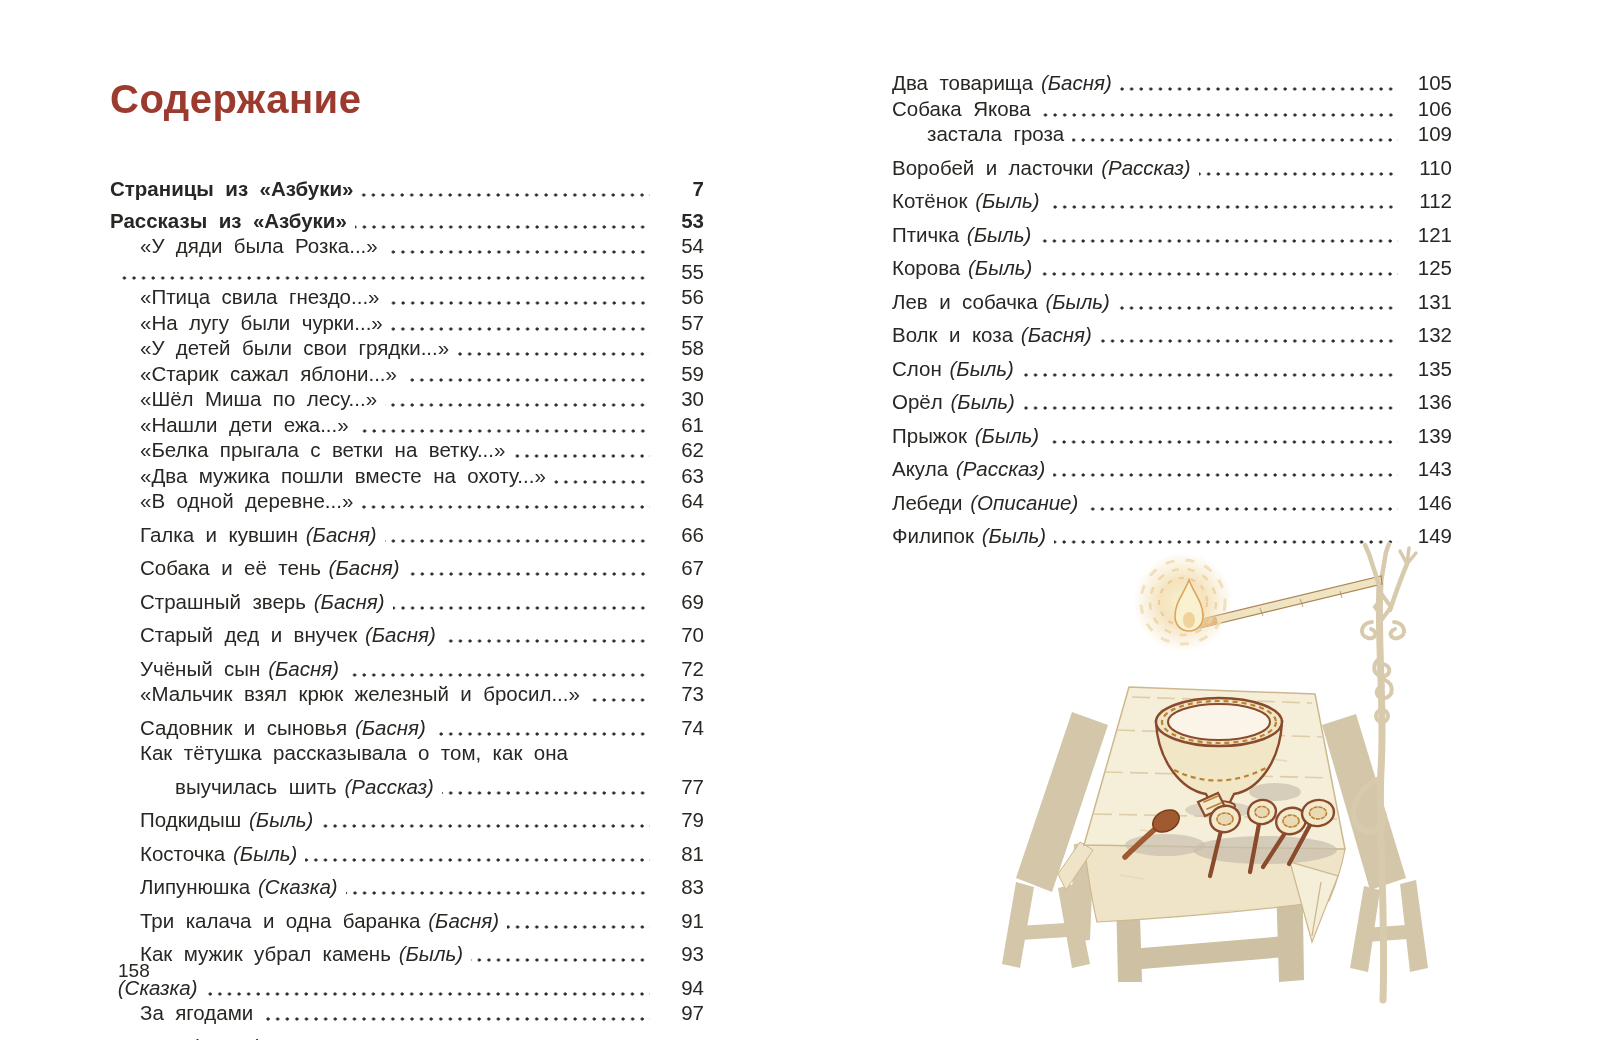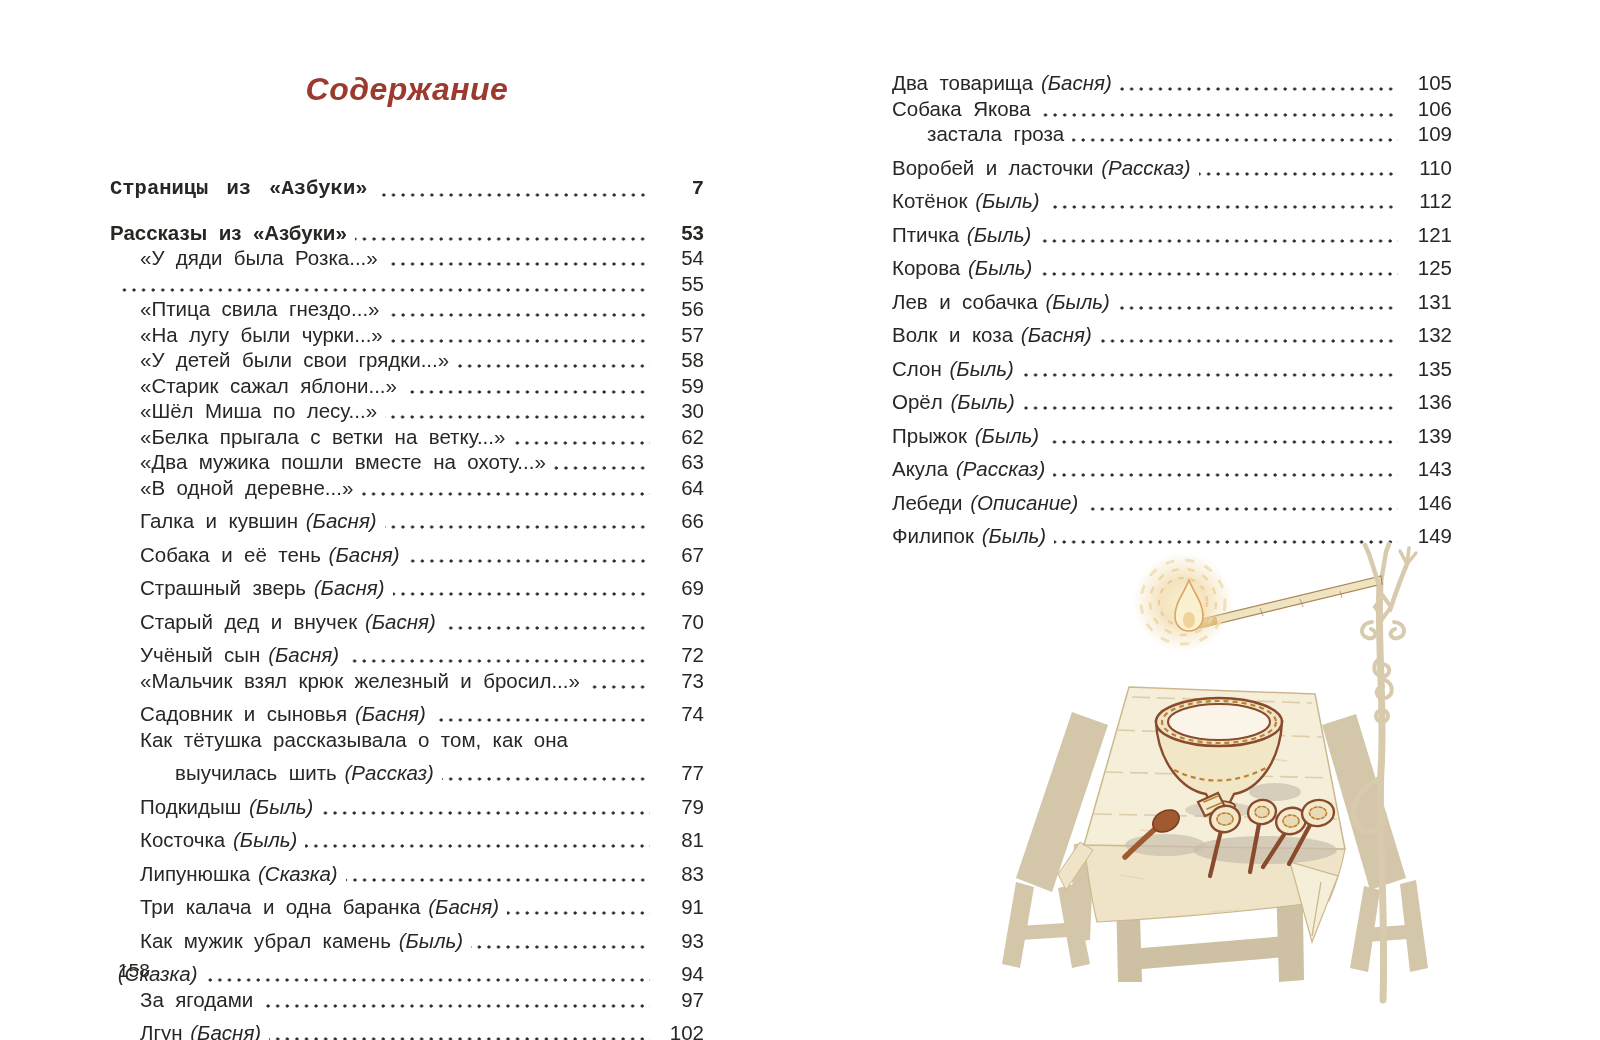--- a/index.html
+++ b/index.html
@@ -3,32 +3,32 @@
 <meta charset="utf-8">
 <style>
   html,body { margin:0; padding:0; }
   body {
     width:1600px; height:1040px; position:relative; overflow:hidden;
     background:#ffffff; color:#282724;
     font-family:"Liberation Sans", sans-serif;
   }
   .toc-title {
     position:absolute; left:110px; top:50px; width:594px;
-    text-align:center; font-size:32px; font-weight:bold;
-    color:var(--title-color,#9c3a2e); letter-spacing:0.5px;font-style:italic;
+    font-size:40px; font-weight:bold;
+    color:var(--title-color,#9c3a2e); letter-spacing:0.5px;
   }
   .col { position:absolute; font-size:20.5px; }
   #left-col  { left:110px; top:176px; width:594px; }
   #right-col { left:892px; top:62px;  width:560px; }
   .row, .pre-line { line-height:25.5px; }
   .row { display:flex; align-items:baseline; }
   .t, .genre { white-space:nowrap; word-spacing:0.28em; }
   .genre { font-style:italic; margin-left:0.38em;margin-top:8px; }
   .entry.bold { font-weight:bold; }
-  .entry.gap-after { margin-bottom:18px;font-family:Liberation Mono, monospace; }
+  .entry.gap-after { margin-bottom:6px; }
   .entry.indent .row > .t:first-child, .entry.indent .pre-line { padding-left:30px; }
   .row .t.hang { padding-left:35px; }
   .entry.indent .row .t.hang { padding-left:65px; }
   .num { min-width:46px; text-align:right; }
   .leader { flex:1 1 auto; min-width:14px; position:relative; margin-left:6px; align-self:stretch; }
   .leader::after {
     content:""; position:absolute; left:2px; right:8px; bottom:4.5px; height:4px;
     background-image:radial-gradient(circle at 2px 2px, #2b2a27 1.35px, rgba(0,0,0,0) 1.8px);
     background-size:9.6px 4px; background-repeat:repeat-x; background-position:right bottom;
   }
@@ -117,20 +117,29 @@
     <div class="row">
       <span class="t">«Шёл Миша по лесу...»</span>
 
       <span class="leader"></span>
       <span class="num">30</span>
     </div>
   </div>
     <div class="entry indent">
 
     <div class="row">
+      <span class="t">«Нашли дети ежа...»</span>
+
+      <span class="leader"></span>
+      <span class="num">61</span>
+    </div>
+  </div>
+    <div class="entry indent">
+
+    <div class="row">
       <span class="t">«Белка прыгала с ветки на ветку...»</span>
 
       <span class="leader"></span>
       <span class="num">62</span>
     </div>
   </div>
     <div class="entry indent">
 
     <div class="row">
       <span class="t">«Два мужика пошли вместе на охоту...»</span>

